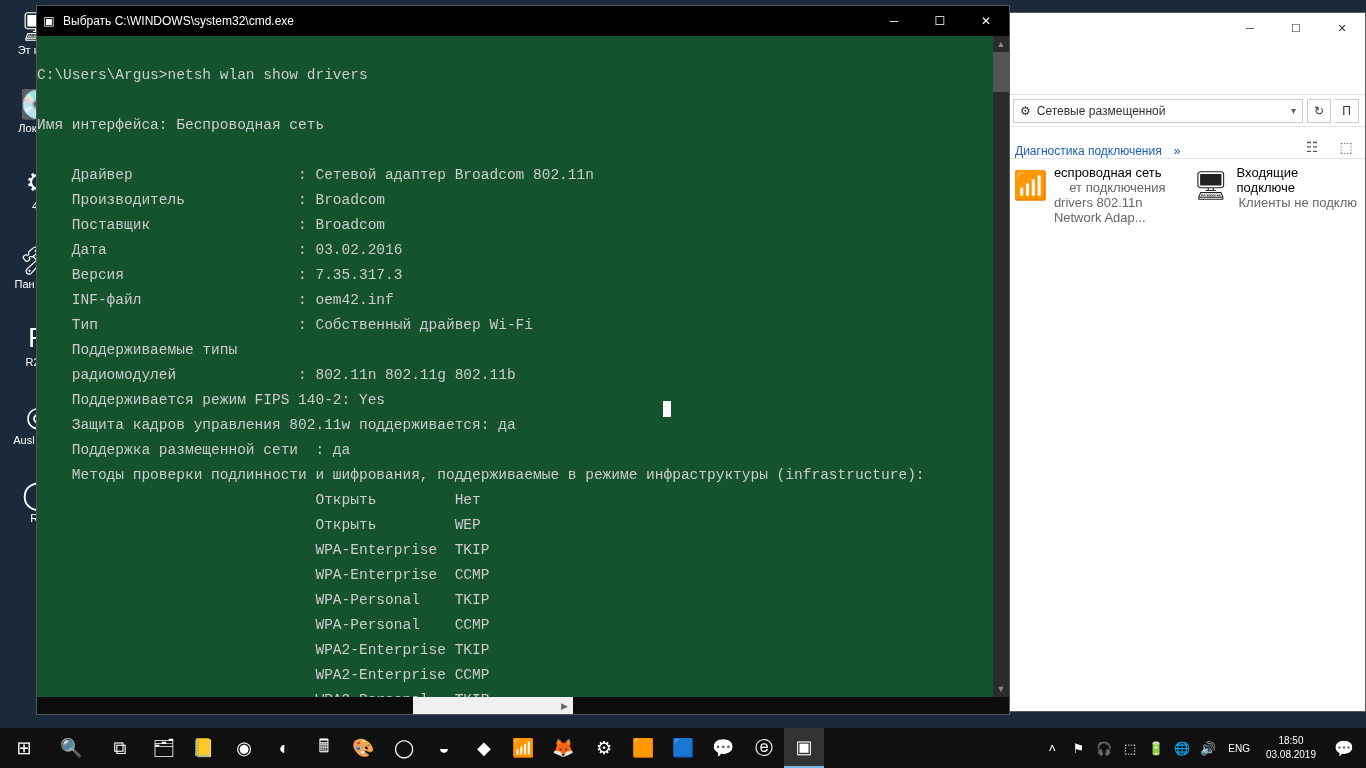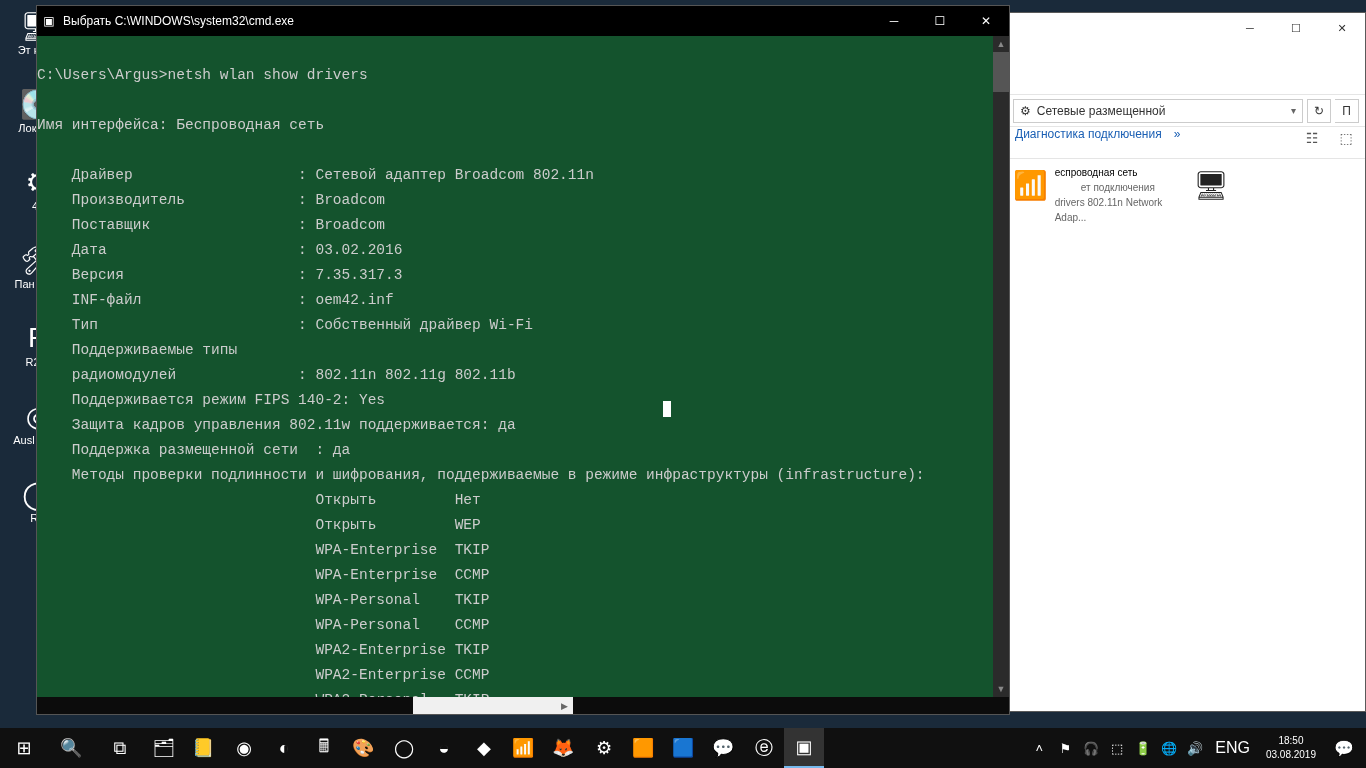--- a/index.html
+++ b/index.html
@@ -174,21 +174,21 @@
   }
   .addr-refresh {
     width: 24px; height: 24px;
     border: 1px solid #ccc;
     display: flex; align-items: center; justify-content: center;
     font-size: 12px; color: #333;
   }
   .explorer-toolbar {
     height: 32px;
     display: flex;
-    align-items: flex-start;
+    align-items: flex-end;
     padding: 0 8px;
     gap: 12px;
     border-bottom: 1px solid #e5e5e5;
     font-size: 12px;
   }
   .explorer-toolbar .tb-link { color: #1a5fb4; cursor: pointer; }
   .explorer-toolbar .tb-chevrons { color: #1a5fb4; }
   .explorer-toolbar .spacer { flex: 1; }
   .explorer-toolbar .tb-icon { width: 22px; height: 22px; display: flex; align-items:center; justify-content:center; color:#555; font-size:14px;}
   .explorer-content {
@@ -202,21 +202,21 @@
     display: flex;
     gap: 6px;
     width: 195px;
   }
   .net-item .nicon {
     width: 40px; height: 40px;
     display: flex; align-items: center; justify-content: center;
     font-size: 28px;
   }
   .net-item .ntext {
-    font-size: 10px;
+    font-size: 13px;
     line-height: 15px;
     color: #222;
   }
   .net-item .ntext .l1 { color: #000; }
   .net-item .ntext .l2 { color: #666; text-align: center; }
   .net-item .ntext .l3 { color: #666; }
 
   
   .bg-window {
     position: absolute;
@@ -261,21 +261,21 @@
     align-items: center;
     gap: 2px;
     padding-right: 4px;
   }
   .taskbar .tray .tico {
     width: 24px; height: 40px;
     display: flex; align-items: center; justify-content: center;
     color: #fff; font-size: 13px;
   }
   .taskbar .tray .lang {
-    font-size: 16px;
+    font-size: 10px;
     color: #fff;
     padding: 0 6px;
   }
   .taskbar .tray .clock {
     font-size: 10px;
     color: #fff;
     text-align: center;
     line-height: 14px;
     padding: 0 8px;
   }
@@ -357,20 +357,24 @@
     <div class="net-item">
       <div class="nicon">📶</div>
       <div class="ntext">
         <div class="l1">еспроводная сеть</div>
         <div class="l2">ет подключения</div>
         <div class="l3">drivers 802.11n Network Adap...</div>
       </div>
     </div>
     <div class="net-item">
       <div class="nicon">🖥</div>
+      <div class="ntext">
+        <div class="l1">Входящие подключе</div>
+        <div class="l2">Клиенты не подклю</div>
+      </div>
     </div>
   </div>
 </div>
 
 <div class="cmd-window">
   <div class="cmd-titlebar">
     <span class="icon">▣</span>
     <span class="title">Выбрать C:\WINDOWS\system32\cmd.exe</span>
     <div class="win-controls">
       <div class="wc-btn">─</div>

